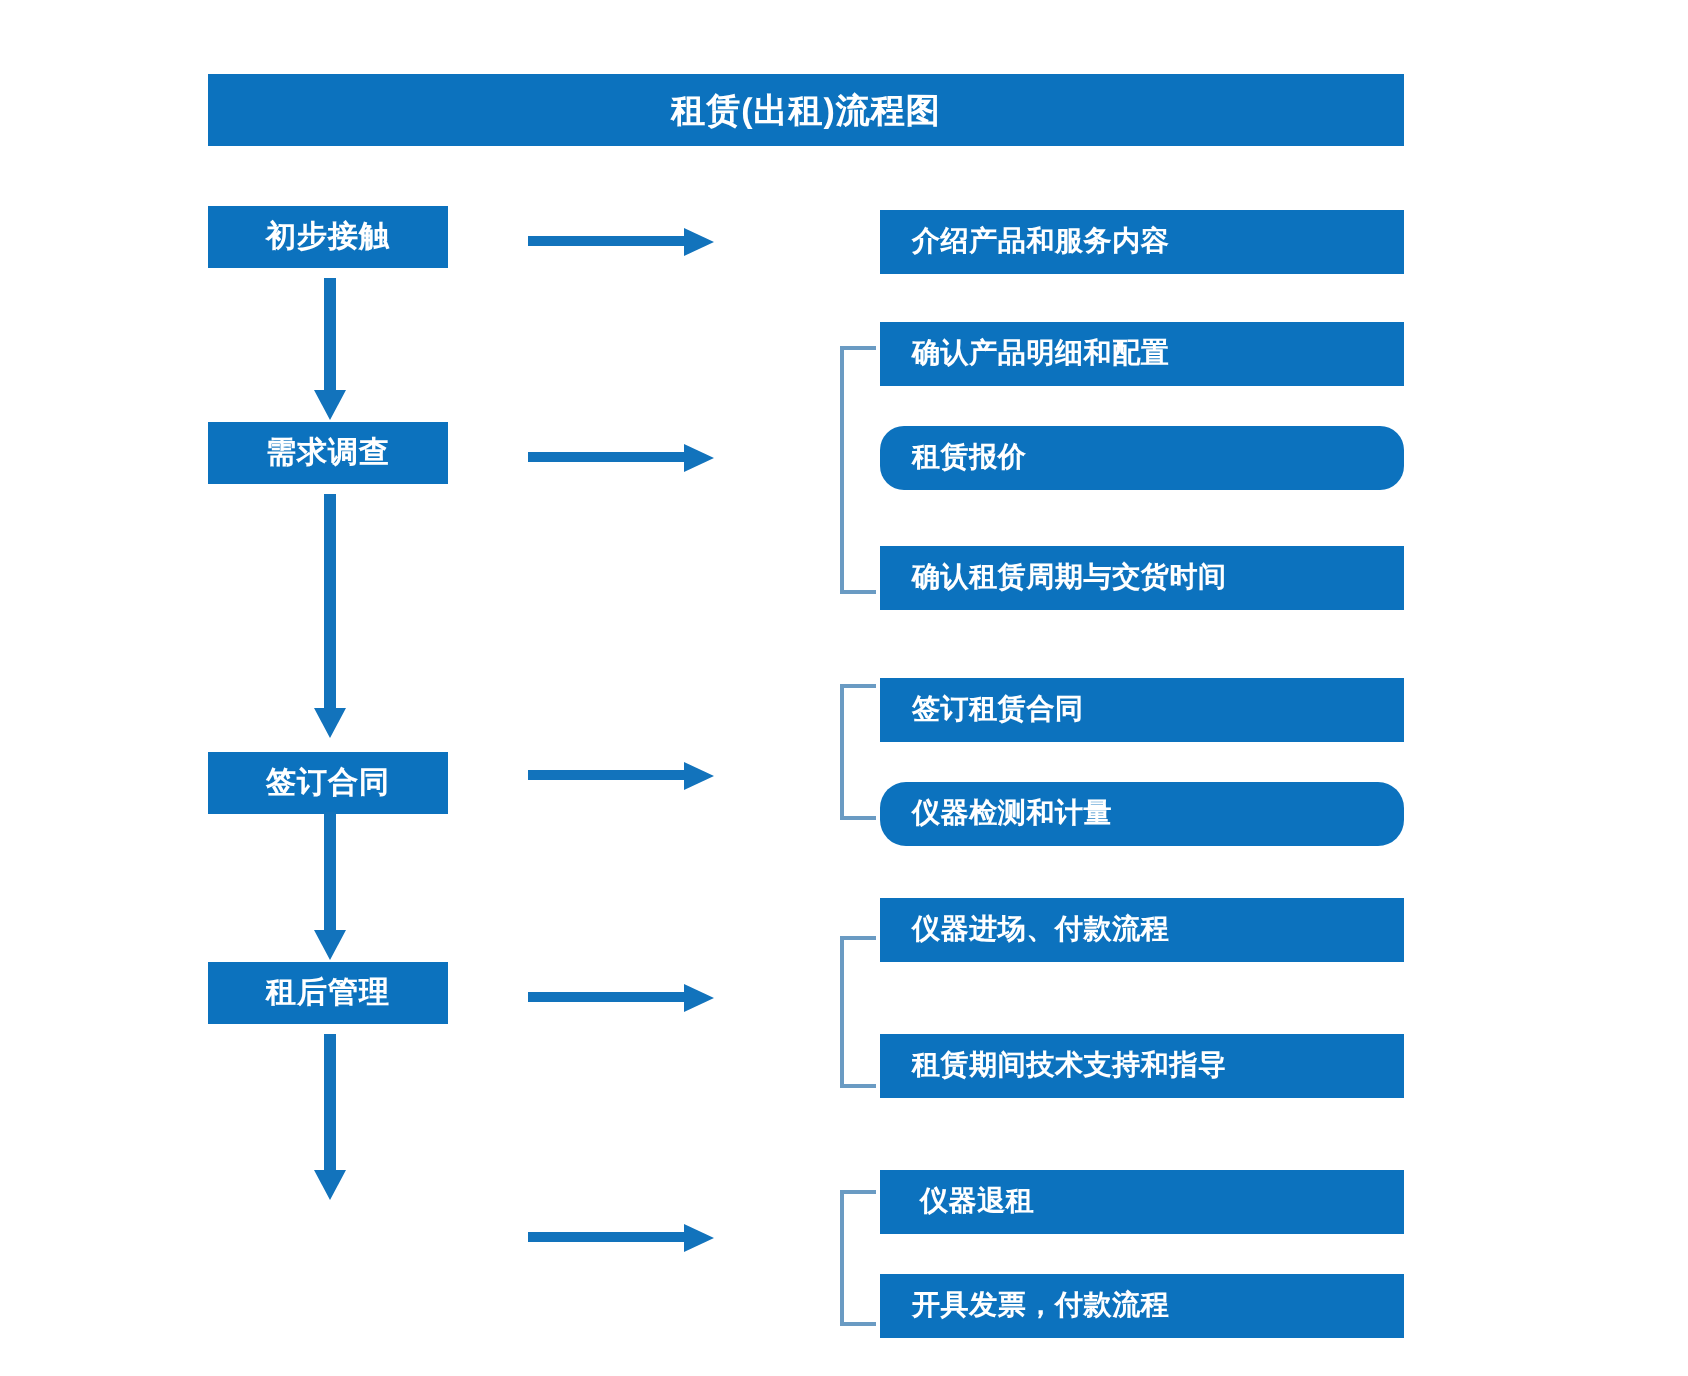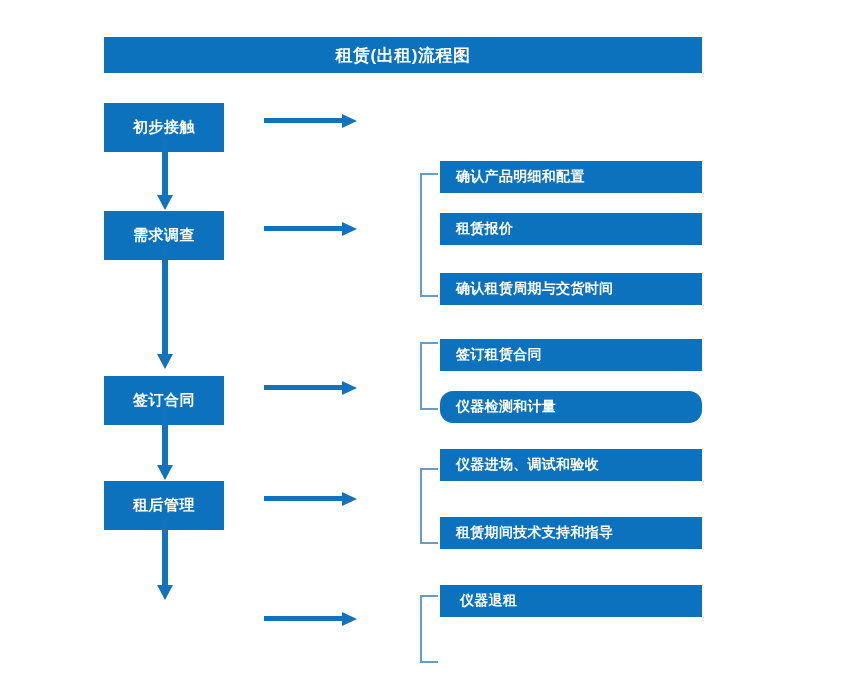--- a/index.html
+++ b/index.html
@@ -34,21 +34,21 @@
     justify-content: center;
     font-size: 17px;
     font-weight: bold;
     letter-spacing: 0.5px;
   }
 
   
   .stage-box {
     position: absolute;
     width: 120px;
-    height: 49px;
+    height: 31px;
     background: #0C72BE;
     color: #ffffff;
     display: flex;
     align-items: center;
     justify-content: center;
     font-size: 15px;
     font-weight: bold;
     letter-spacing: 0.5px;
   }
 
@@ -173,31 +173,33 @@
       <path d="M20 1 L3 1 L3 75 L20 75" fill="none" stroke="#6A9BC3" stroke-width="2"></path>
     </svg>
   </div>
 
   <div class="bracket" style="left:418px; top:570px;">
     <svg width="22" height="68" viewBox="0 0 22 68">
       <path d="M20 1 L3 1 L3 67 L20 67" fill="none" stroke="#6A9BC3" stroke-width="2"></path>
     </svg>
   </div>
 
+  <div class="detail-box" style="top:80px;">介绍产品和服务内容</div>
 
   <div class="detail-box" style="top:136px;">确认产品明细和配置</div>
 
-  <div class="detail-box" style="top:188px;">租赁报价</div>
+  <div class="detail-box" style="top:188px;border-radius:12px;">租赁报价</div>
 
   <div class="detail-box" style="top:248px;">确认租赁周期与交货时间</div>
 
   <div class="detail-box" style="top:314px;">签订租赁合同</div>
 
   <div class="detail-box" style="top:366px;border-radius:13px;">仪器检测和计量</div>
 
-  <div class="detail-box" style="top:424px;">仪器进场、调试和验收</div>
+  <div class="detail-box" style="top:424px;">仪器进场、付款流程</div>
 
   <div class="detail-box" style="top:492px;">租赁期间技术支持和指导</div>
 
   <div class="detail-box" style="top:560px;padding-left:20px;">仪器退租</div>
 
+  <div class="detail-box" style="top:612px;">开具发票，付款流程</div>
 
 </div>
 
 </body></html>

